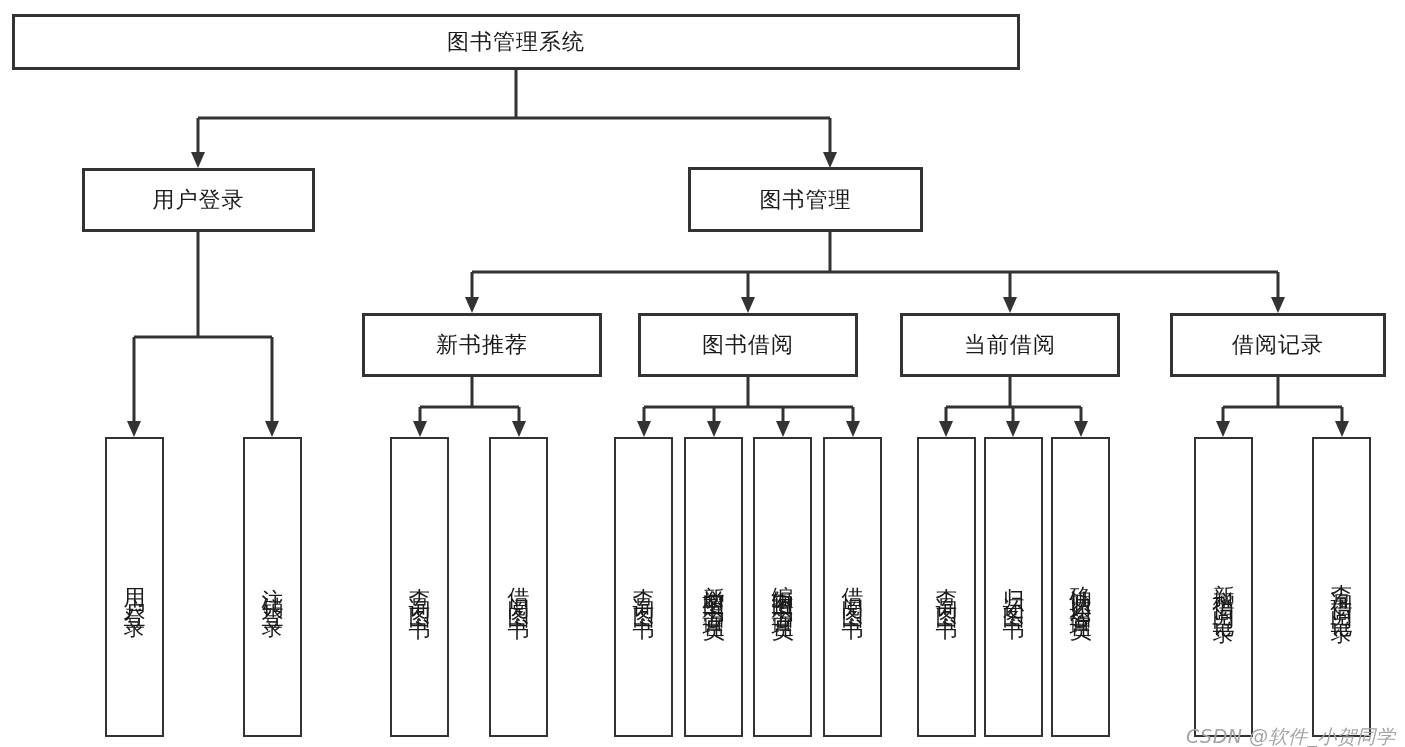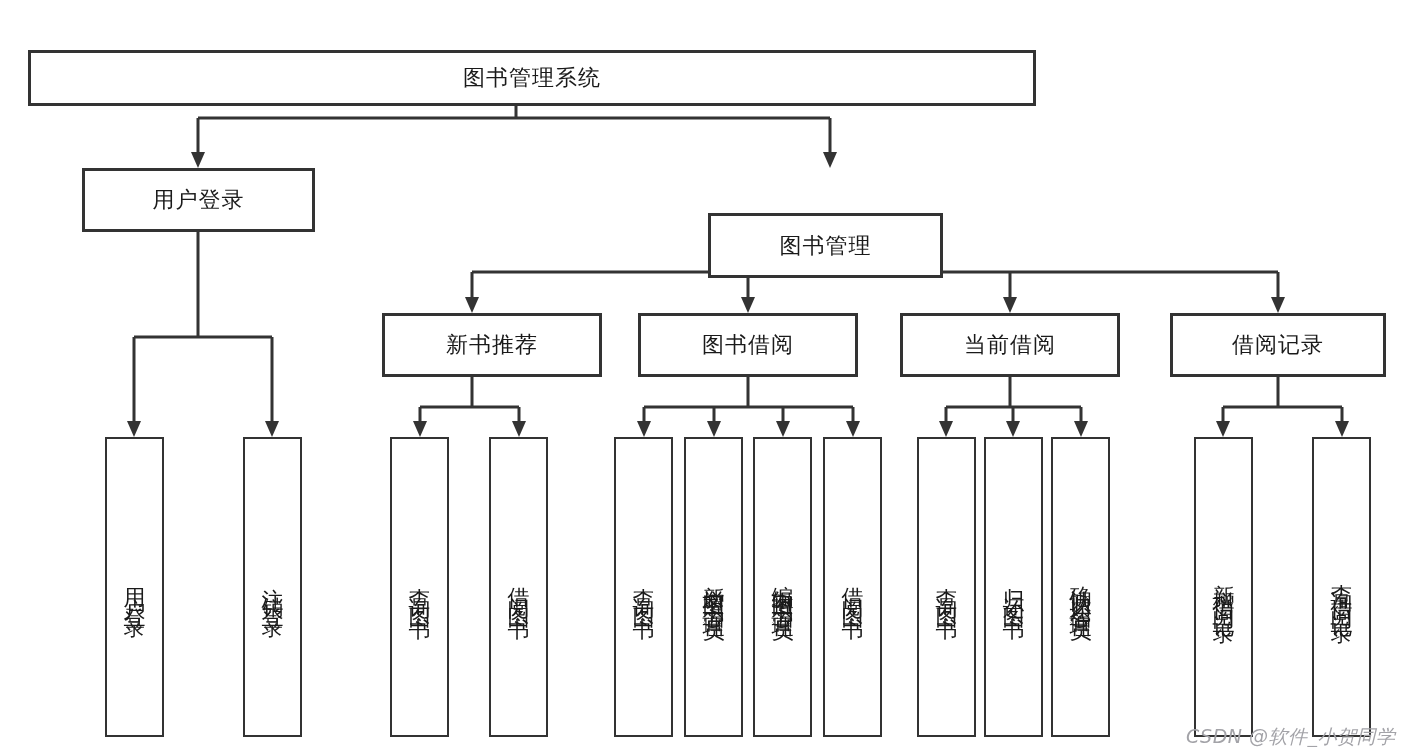--- a/index.html
+++ b/index.html
@@ -96,32 +96,32 @@
       <polygon points="776,421 790,421 783,437"></polygon>
       <polygon points="846,421 860,421 853,437"></polygon>
       <polygon points="939,421 953,421 946,437"></polygon>
       <polygon points="1006,421 1020,421 1013,437"></polygon>
       <polygon points="1074,421 1088,421 1081,437"></polygon>
       <polygon points="1216,421 1230,421 1223,437"></polygon>
       <polygon points="1335,421 1349,421 1342,437"></polygon>
     </g>
   </svg>
 
-  <div class="node hbox" style="left:28px; top:14px; width:1008px; height:56px;margin-top:36px;">
+  <div class="node hbox" style="left:12px; top:14px; width:1008px; height:56px;">
     <span>图书管理系统</span>
   </div>
 
   <div class="node hbox" style="left:82px; top:168px; width:233px; height:64px;">
     <span>用户登录</span>
   </div>
-  <div class="node hbox" style="left:708px; top:167px; width:235px; height:65px;margin-top:46px;">
+  <div class="node hbox" style="left:688px; top:167px; width:235px; height:65px;">
     <span>图书管理</span>
   </div>
 
-  <div class="node hbox" style="left:382px; top:313px; width:220px; height:64px;">
+  <div class="node hbox" style="left:362px; top:313px; width:240px; height:64px;">
     <span>新书推荐</span>
   </div>
   <div class="node hbox" style="left:900px; top:313px; width:220px; height:64px;">
     <span>当前借阅</span>
   </div>
   <div class="node hbox" style="left:638px; top:313px; width:220px; height:64px;">
     <span>图书借阅</span>
   </div>
   <div class="node hbox" style="left:1170px; top:313px; width:216px; height:64px;">
     <span>借阅记录</span>

